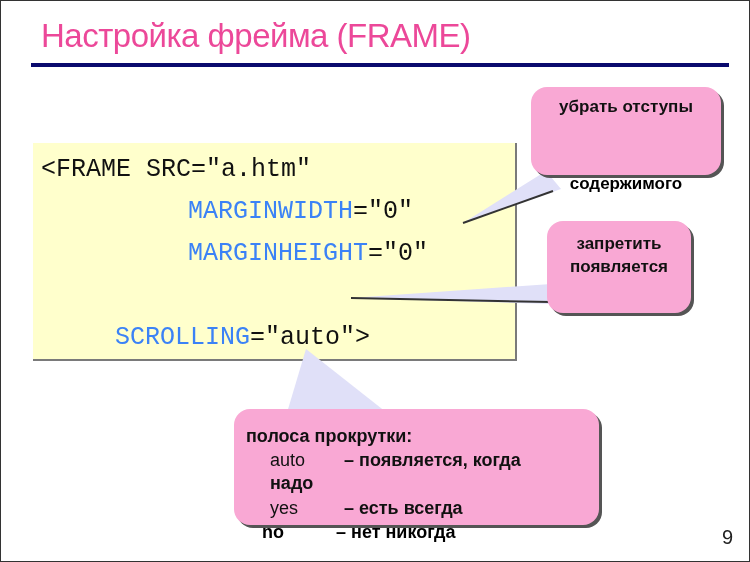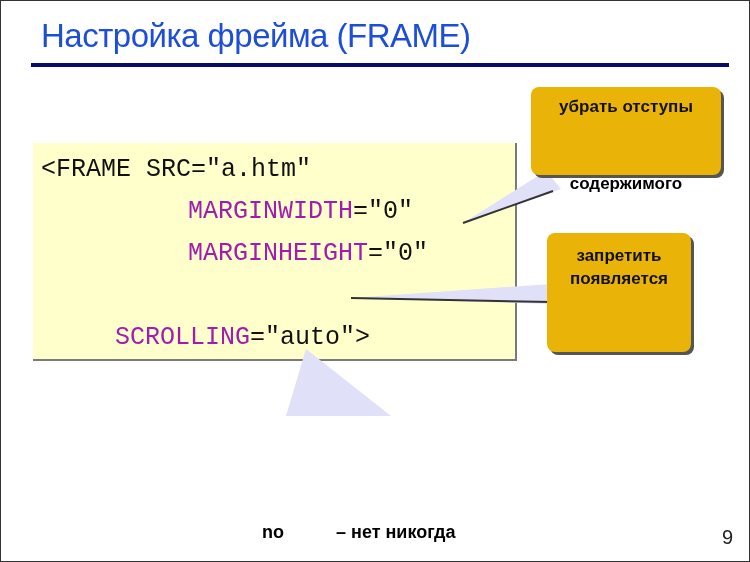--- a/index.html
+++ b/index.html
@@ -1,23 +1,23 @@
 <!DOCTYPE html>
 <html><head>
 <meta charset="utf-8">
 <style>
   html, body { margin:0; padding:0; background:#ffffff; }
   body { width:750px; height:562px; position:relative; overflow:hidden; font-family:"Liberation Sans", sans-serif; }
   .slide { position:absolute; left:0; top:0; width:748px; height:560px; border:1px solid #333; background:#fff; }
-  .title { position:absolute; left:40px; top:16px; font-size:33px; color:#1d4ed8; font-family:"Liberation Sans", sans-serif; font-stretch:condensed; letter-spacing:-0.5px; }
+  .title { position:absolute; left:40px; top:16px; font-size:33px; color:#ec4899; font-family:"Liberation Sans", sans-serif; font-stretch:condensed; letter-spacing:-0.5px; }
   .title-rule { position:absolute; left:30px; top:62px; width:698px; height:4px; background:#0a0a6e; }
   .code-box { position:absolute; left:32px; top:142px; width:482px; height:216px; background:#ffffcc; border-right:2px solid #7a7a7a; border-bottom:2px solid #7a7a7a; }
   .code-line { position:absolute; font-family:"Liberation Mono", monospace; font-size:25px; white-space:pre; color:#111; }
-  .kw { color:#a21caf; }
-  .callout { position:absolute; background:#eab308; border-radius:8px; box-shadow:3px 3px 0 #555; font-weight:bold; color:#111; }
+  .kw { color:#3b82f6; }
+  .callout { position:absolute; background:#f9a8d4; border-radius:16px; box-shadow:3px 3px 0 #555; font-weight:bold; color:#111; }
   .callout-text { text-align:center; font-size:17px; line-height:23px; }
   .number { position:absolute; right:16px; bottom:12px; font-size:20px; color:#222; }
   .sb-row { position:absolute; font-size:18px; line-height:22px; white-space:nowrap; }
   .sb-key { display:inline-block; width:74px; font-weight:normal; }
   .sb-desc { font-weight:bold; }
 </style>
 </head>
 <body>
 
 <div class="slide">
@@ -39,23 +39,29 @@
     <div class="code-line" style="left:82px;top:180px"><span class="kw">SCROLLING</span><span>="auto"&gt;</span></div>
   </div>
 
   <div class="callout" style="left:530px;top:86px;width:190px;height:88px;z-index:3">
     <div class="callout-text" style="padding-top:8px">
       <div>убрать отступы</div>
     </div>
   </div>
   <div class="callout-text" style="position:absolute;left:530px;top:171px;width:190px;font-weight:bold;z-index:1">содержимого</div>
 
-  <div class="callout" style="left:546px;top:232px;width:144px;height:119px;z-index:3">
+  <div class="callout" style="left:546px;top:220px;width:144px;height:92px;z-index:3">
     <div class="callout-text" style="padding-top:11px">
       <div>запретить</div>
       <div>появляется</div>
     </div>
   </div>
 
+  <div class="callout" style="left:233px;top:408px;width:365px;height:116px;z-index:3">
+    <div class="sb-row" style="left:12px;top:16px;font-weight:bold">полоса прокрутки:</div>
+    <div class="sb-row" style="left:36px;top:40px"><span class="sb-key">auto</span><span class="sb-desc">– появляется, когда</span></div>
+    <div class="sb-row" style="left:36px;top:63px;font-weight:bold">надо</div>
+    <div class="sb-row" style="left:36px;top:88px"><span class="sb-key">yes</span><span class="sb-desc">– есть всегда</span></div>
+  </div>
   <div class="sb-row" style="left:261px;top:520px;font-weight:bold;z-index:1"><span class="sb-key" style="font-weight:bold">no</span><span class="sb-desc">– нет никогда</span></div>
 
   <div class="number">9</div>
 </div>
 
 </body></html>

